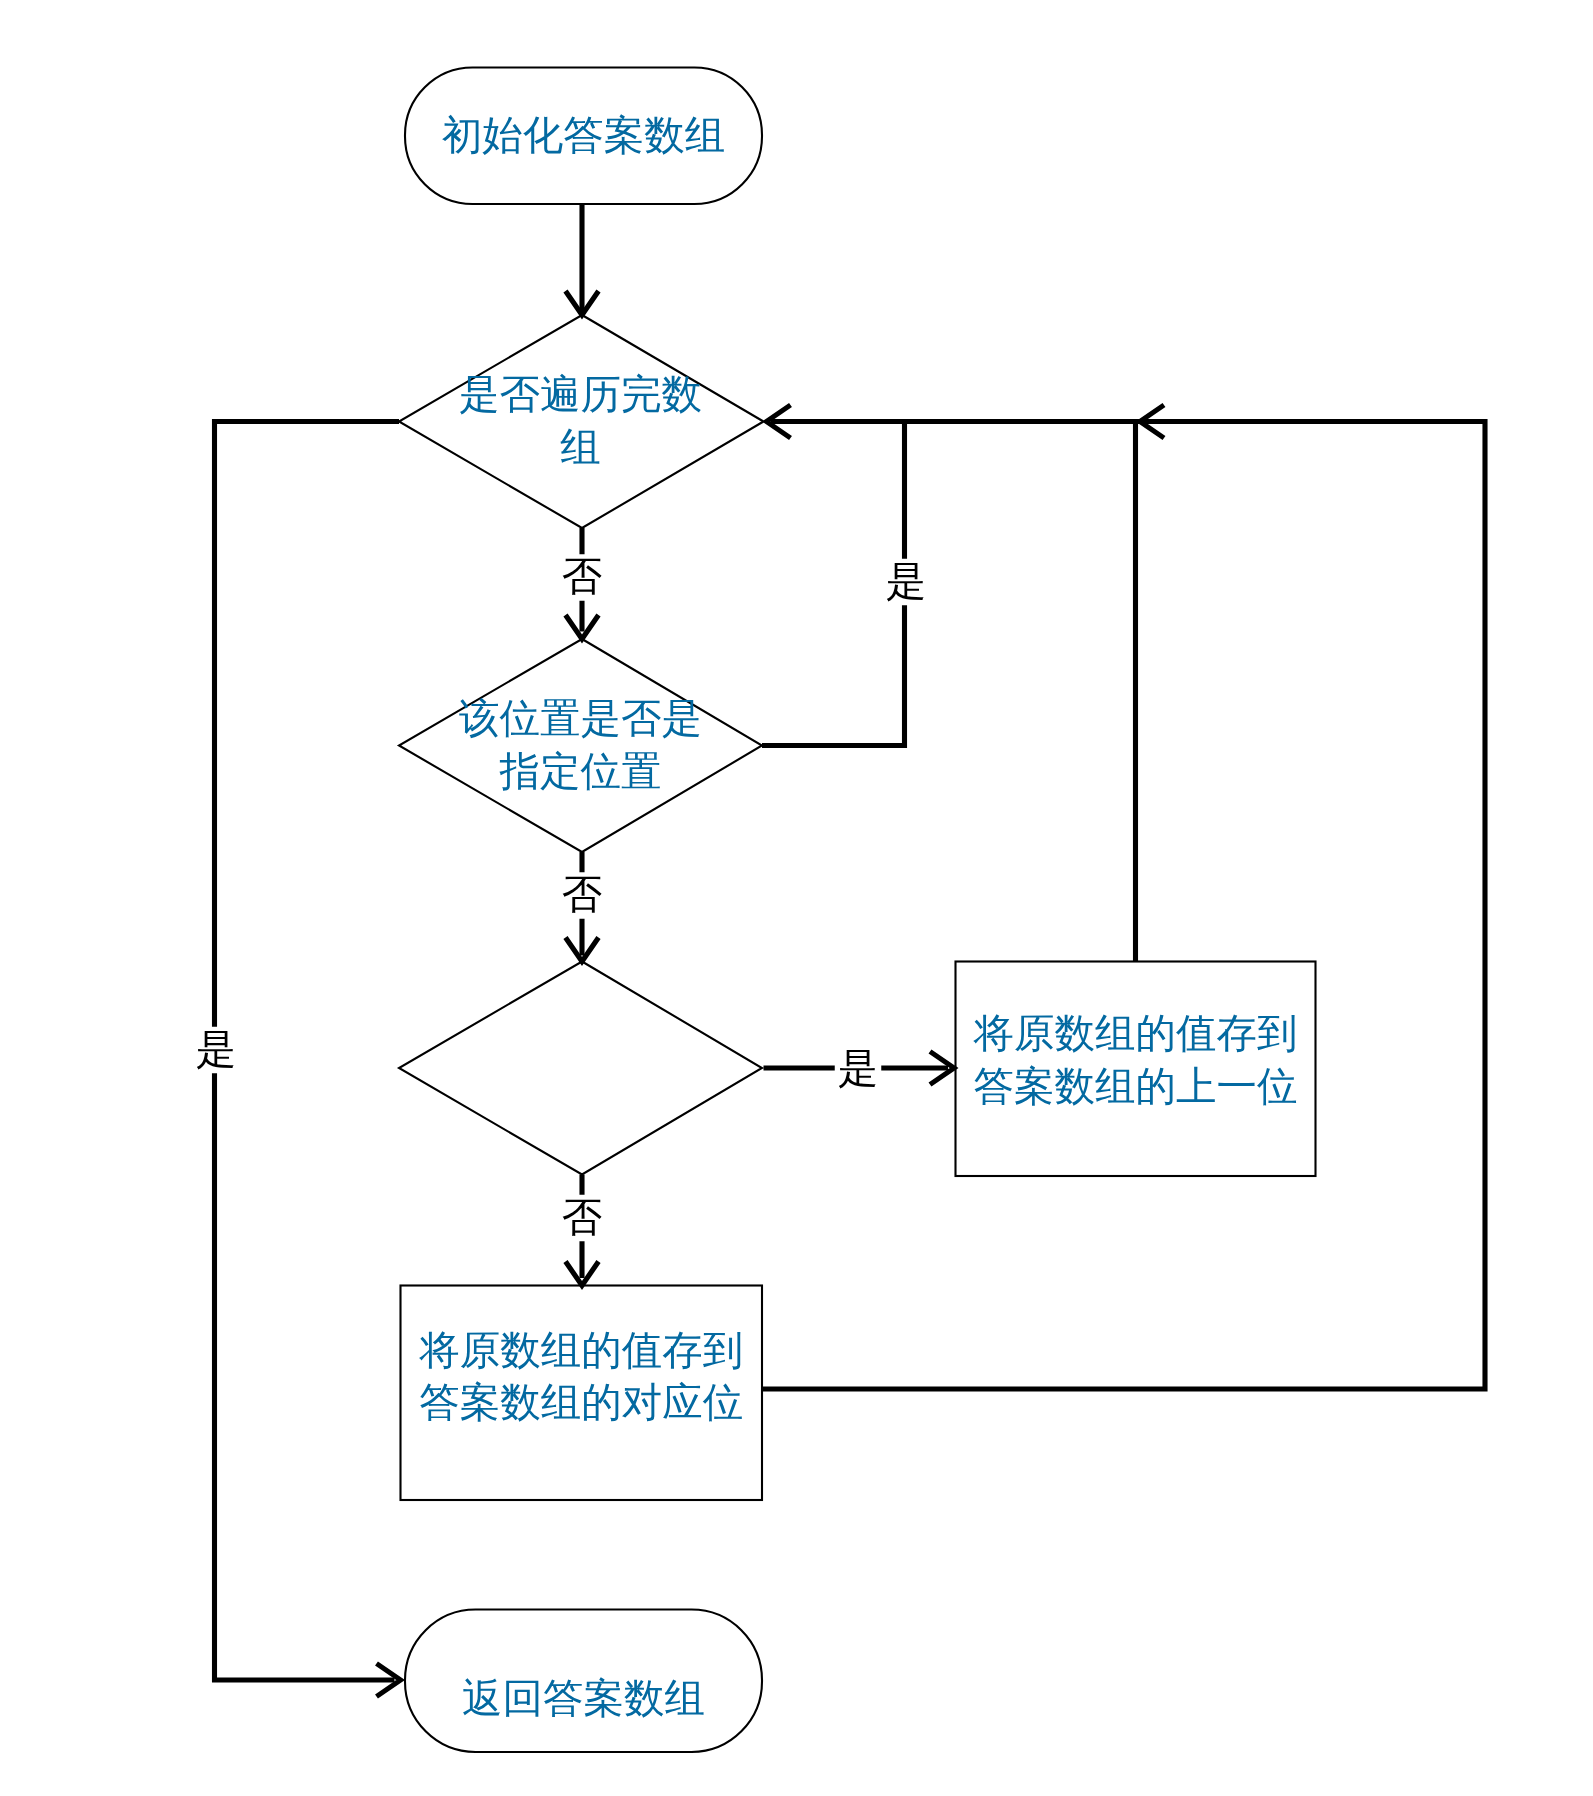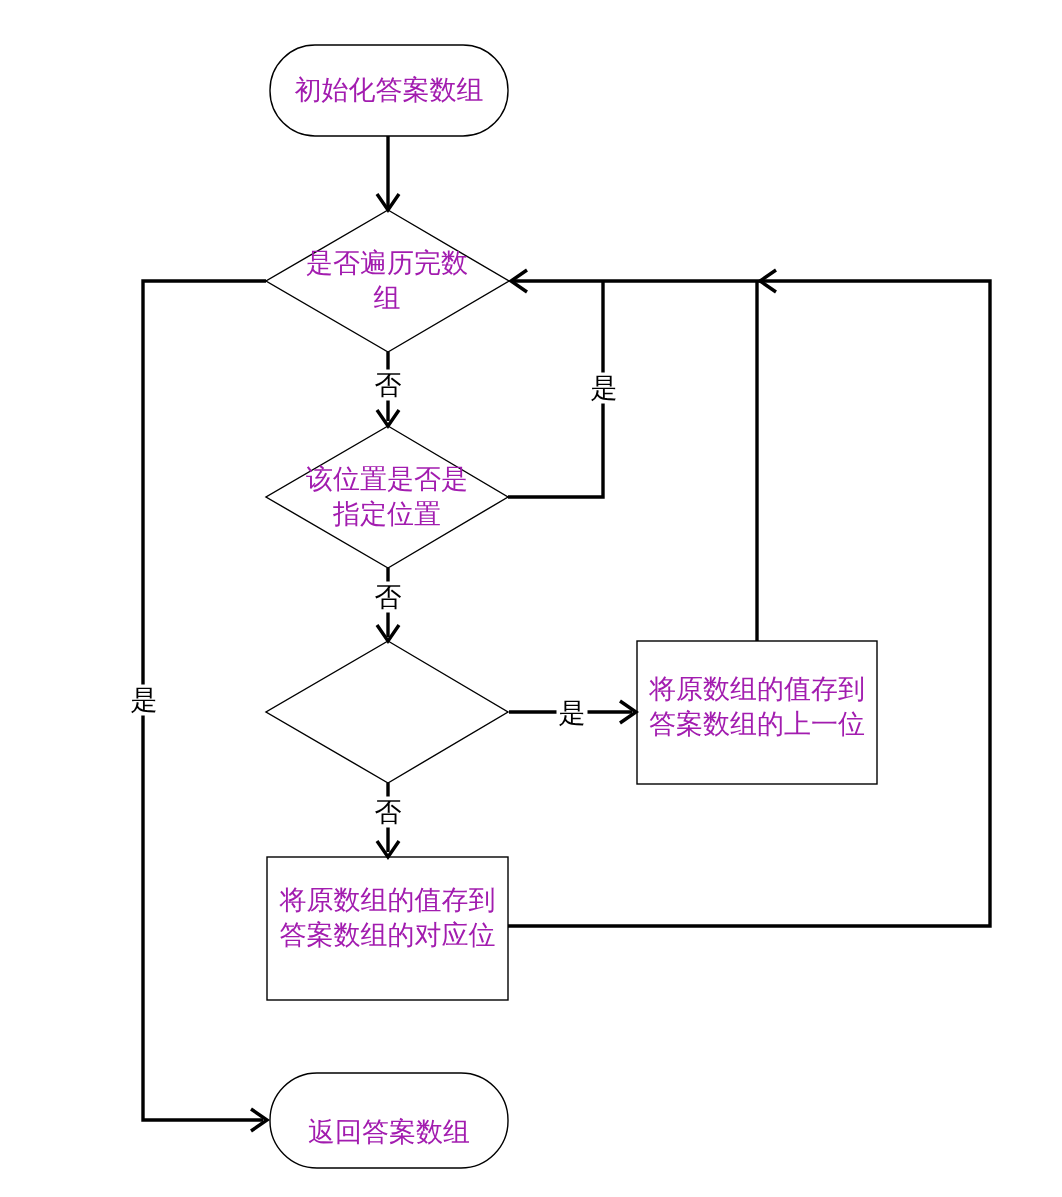--- a/index.html
+++ b/index.html
@@ -15,21 +15,21 @@
   .canvas svg { position: absolute; left: 0; top: 0; }
   .node-text {
     position: absolute;
     display: flex;
     align-items: center;
     justify-content: center;
     text-align: center;
     font-size: 27px;
     line-height: 1.28;
     white-space: pre-line;
-    color: #a21caf;
+    color: #0369a1;
   }
   .edge-label {
     position: absolute;
     transform: translate(-50%, -50%);
     background: #ffffff;
     font-size: 27px;
     line-height: 1;
     padding: 2px 2px;
     color: #000000;
   }

